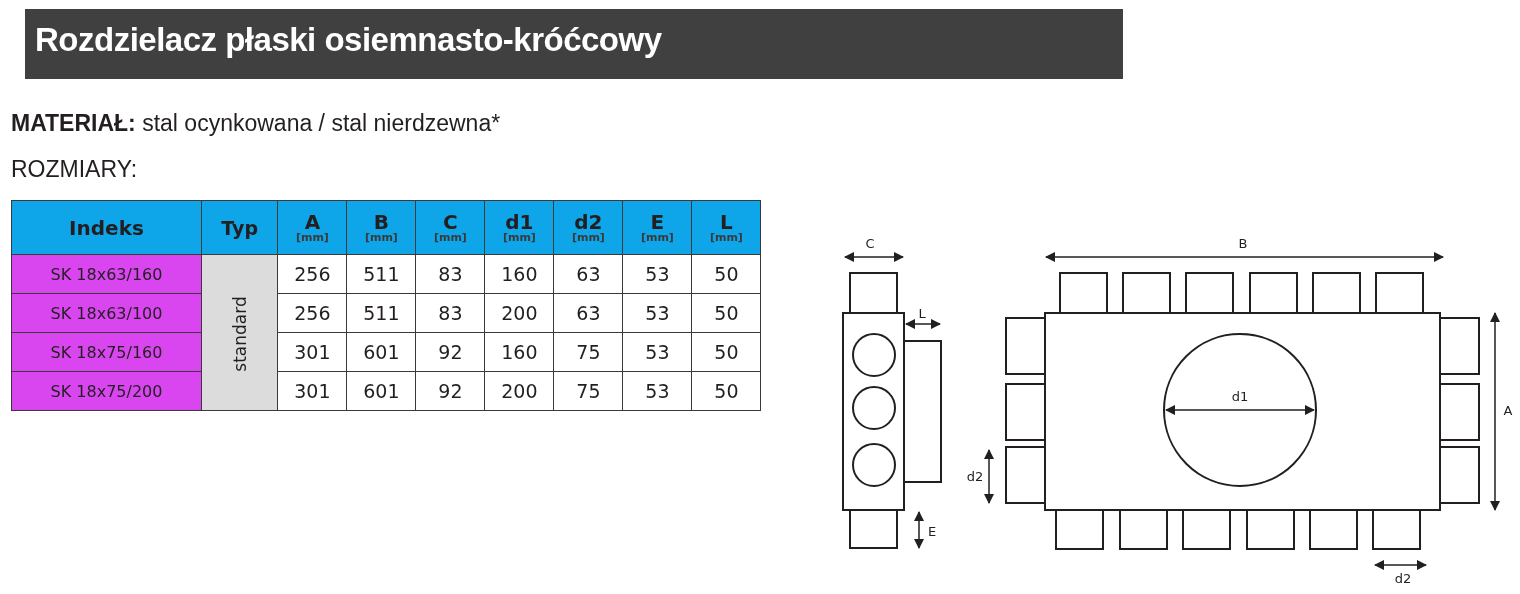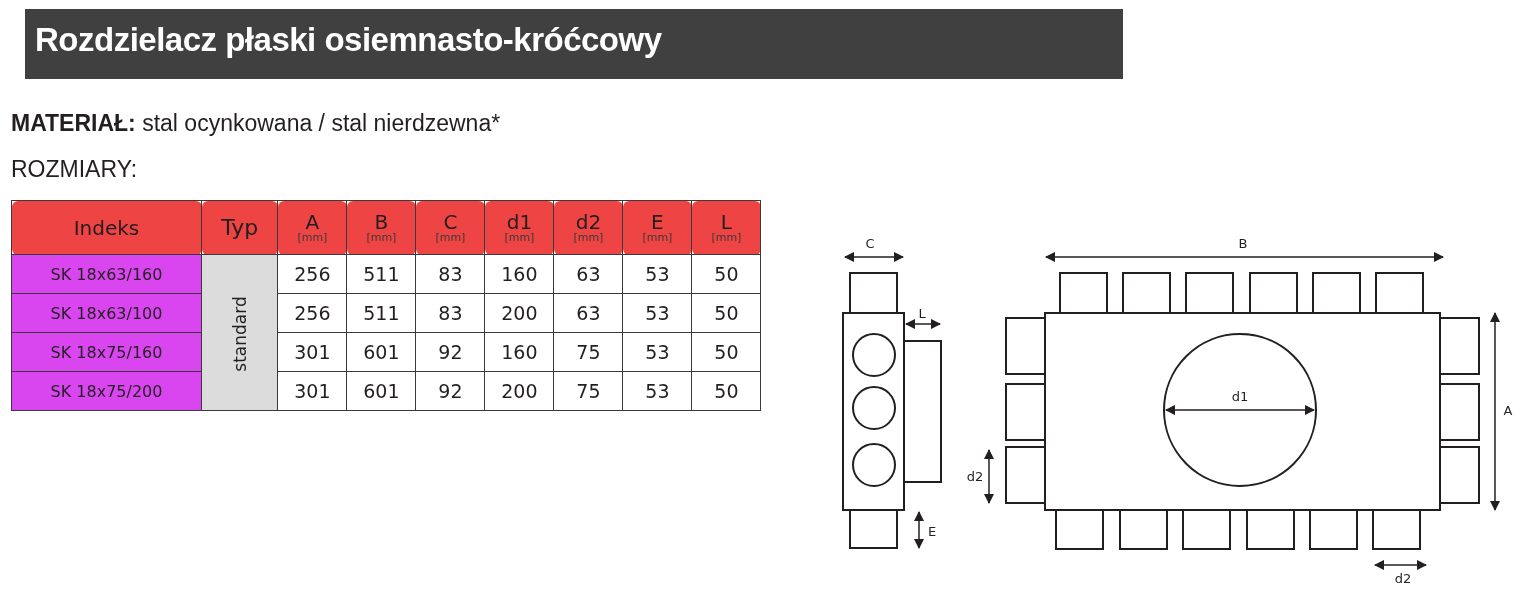--- a/index.html
+++ b/index.html
@@ -14,27 +14,27 @@
 
   .material { position: absolute; left: 11px; top: 110px; font-size: 23px;
               font-family: "Liberation Sans", sans-serif; }
   .material b { font-weight: 700; }
   .sizes-label { position: absolute; left: 11px; top: 156px; font-size: 23px;
                  font-weight: 400; font-family: "Liberation Sans", sans-serif; }
 
   table.dims { position: absolute; left: 11px; top: 200px; border-collapse: collapse;
                font-family: "DejaVu Sans", sans-serif; }
   table.dims th, table.dims td { border: 1.5px solid #3a3a3a; text-align: center; padding: 0; }
-  table.dims th { background: #ef4444; font-weight: 400; height: 53px; border-radius: 6px; }
+  table.dims th { background: #0ea5e9; font-weight: 700; height: 53px; }
   table.dims td { height: 38px; font-size: 19px; }
   table.dims td.idx { background: #d946ef; font-size: 16px; width: 189px; }
   table.dims td.typ { background: #dcdcdc; width: 50px; }
   .typ-text { display: inline-block; transform: rotate(-90deg); font-size: 17px; white-space: nowrap; }
   th.h-idx { font-size: 20px; }
-  th.h-typ { font-size: 22px; width: 50px; }
+  th.h-typ { font-size: 19px; width: 50px; }
   th .lt { display: block; font-size: 20px; line-height: 20px; }
   th .un { display: block; font-size: 11px; line-height: 12px; color: #3a3a3a; }
   td.num { width: 68px; margin-left: 6px; }
 
   svg.drawing { position: absolute; left: 0; top: 0; }
   svg.drawing text { font-family: "DejaVu Sans", sans-serif; fill: #231f20; }
 </style>
 </head>
 <body>
 

